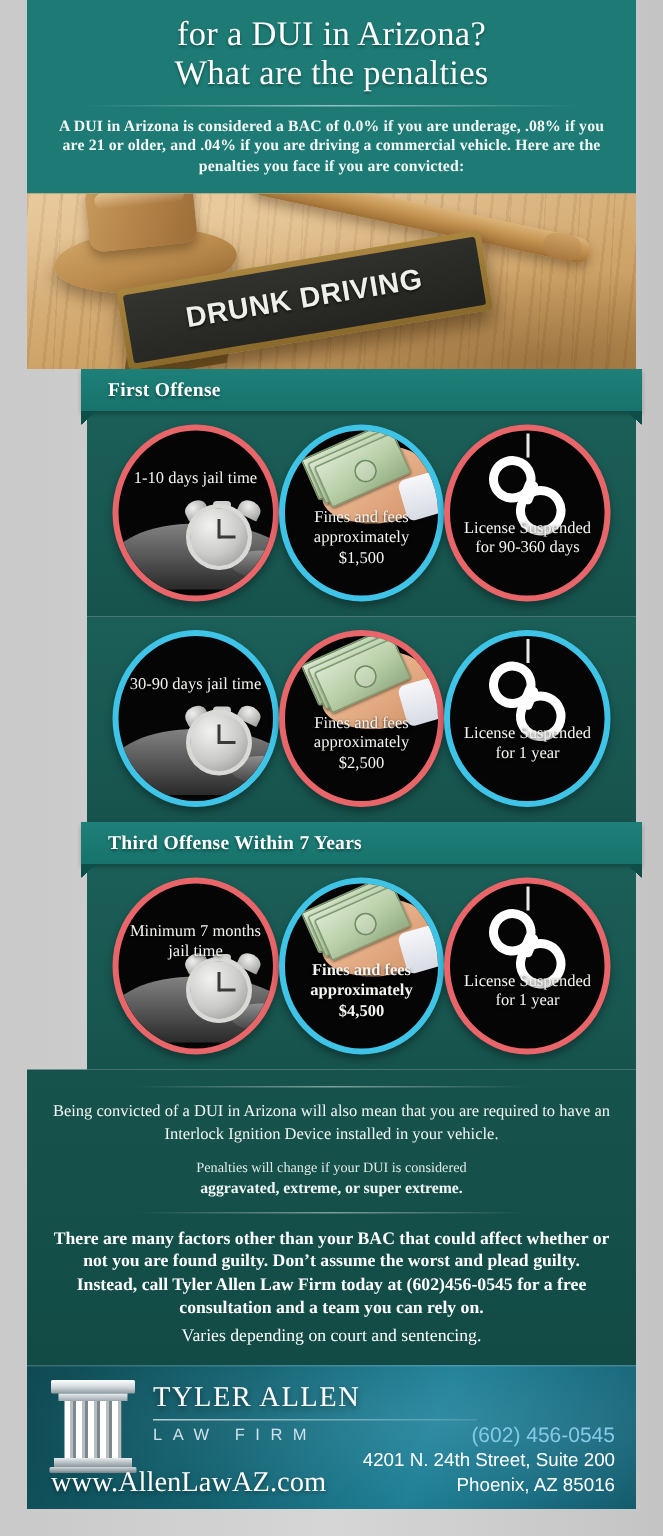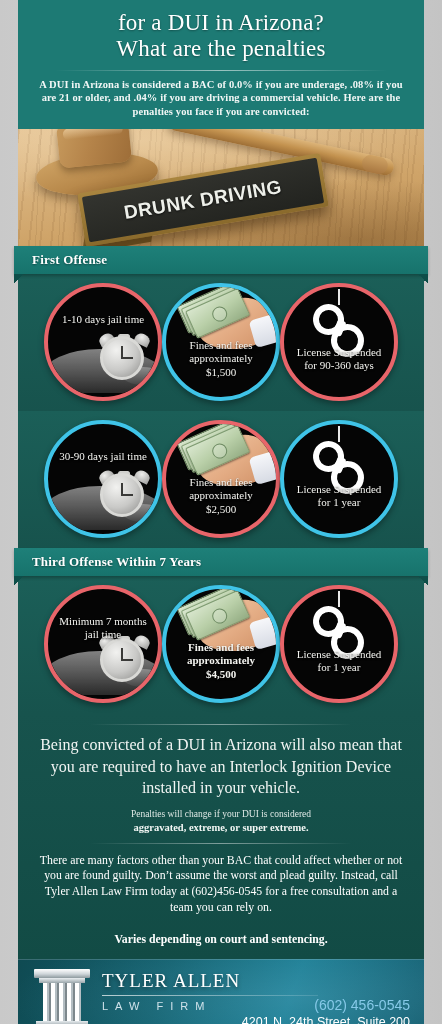--- a/index.html
+++ b/index.html
@@ -46,21 +46,21 @@
     background:linear-gradient(180deg,#a9853f 0%,#8a6a2c 100%);border-radius:3px;
     box-shadow:0 8px 13px rgba(50,30,8,.5);padding:4px;box-sizing:border-box;}
   .plate-inner{width:100%;height:100%;background:linear-gradient(175deg,#33342f 0%,#22231f 100%);
     border-radius:2px;display:flex;align-items:center;justify-content:center;}
   .plate-text{color:#eef0ea;font-family:"Liberation Sans",sans-serif;font-weight:bold;
     font-size:19px;letter-spacing:.5px;text-shadow:0 1px 2px rgba(0,0,0,.7);white-space:nowrap;}
   .plate-stand{position:absolute;left:66px;top:88px;width:70px;height:30px;transform:rotate(-9.5deg) skewX(-18deg);
     background:linear-gradient(180deg,#9a7735,#7a5c27);}
 
   
-  .section{position:relative;}
+  .section{position:relative;margin-left:40px;}
   .ribbon{position:relative;background:linear-gradient(180deg,#1e8079 0%,#17736c 100%);
     height:28px;display:flex;align-items:center;margin:0 -4px;padding-left:18px;box-sizing:border-box;
     box-shadow:0 2px 3px rgba(0,0,0,.25);}
   .ribbon-label{color:#ffffff;font-size:13px;font-weight:bold;letter-spacing:.2px;
     text-shadow:0 1px 2px rgba(0,0,0,.4);}
   .ribbon-fold-l,.ribbon-fold-r{position:absolute;top:28px;width:11px;height:9px;}
   .ribbon-fold-l{left:0;background:linear-gradient(135deg,#0e4e49 50%,rgba(0,0,0,0) 50%);}
   .ribbon-fold-r{right:0;background:linear-gradient(225deg,#0e4e49 50%,rgba(0,0,0,0) 50%);}
   .body{background:linear-gradient(180deg,#1b5f58 0%,#17534d 100%);padding:9px 0 10px;}
 
@@ -117,25 +117,25 @@
   .cuff-ring.a{left:2px;top:4px;width:31px;height:31px;transform:rotate(-18deg);}
   .cuff-ring.b{left:20px;top:24px;width:33px;height:33px;transform:rotate(14deg);}
   .cuff-link{position:absolute;left:24px;top:20px;width:9px;height:16px;border-radius:3px;
     background:#ffffff;transform:rotate(22deg);}
   .cuff-chain{position:absolute;left:27px;top:-11px;width:2px;height:16px;background:#e8e8e8;}
 
   
   .closing{background:linear-gradient(180deg,#17534d 0%,#124b45 100%);padding:4px 16px 12px;text-align:center;}
   .sep{height:1px;margin:7px auto 9px;width:70%;
     background:linear-gradient(90deg,rgba(255,255,255,0) 0%,rgba(255,255,255,.45) 50%,rgba(255,255,255,0) 100%);}
-  .p1{color:#f1f5f3;font-size:16px;line-height:1.35;}
+  .p1{color:#f1f5f3;font-size:11px;line-height:1.35;}
   .p2{color:#dfe9e6;font-size:9.5px;line-height:1.4;margin-top:9px;}
   .p2 b{font-size:10.5px;color:#f2f7f5;}
-  .p3{color:#ffffff;font-size:11.8px;line-height:1.32;font-weight:normal;}
-  .p4{color:#ffffff;font-size:11.8px;font-weight:bold;margin-top:17px;}
+  .p3{color:#ffffff;font-size:11.8px;line-height:1.32;font-weight:bold;}
+  .p4{color:#ffffff;font-size:11.8px;font-weight:normal;margin-top:3px;}
 
   
   .footer{position:relative;height:96px;overflow:hidden;
     background:linear-gradient(110deg,#0f4a52 0%,#12606e 35%,#1a7c92 65%,#11596a 100%);
     box-shadow:inset 0 1px 0 rgba(255,255,255,.18);}
   .footer:after{content:"";position:absolute;inset:0;
     background:radial-gradient(120% 120% at 70% 40%,rgba(130,200,225,.22),rgba(0,0,0,0) 60%);}
   .logo{position:absolute;left:16px;top:10px;width:56px;height:62px;z-index:2;}
   .col-cap{position:absolute;left:0;top:0;width:56px;height:9px;
     background:linear-gradient(180deg,#ffffff 0%,#cfd6da 55%,#8e9a9f 100%);border-radius:1px;}

